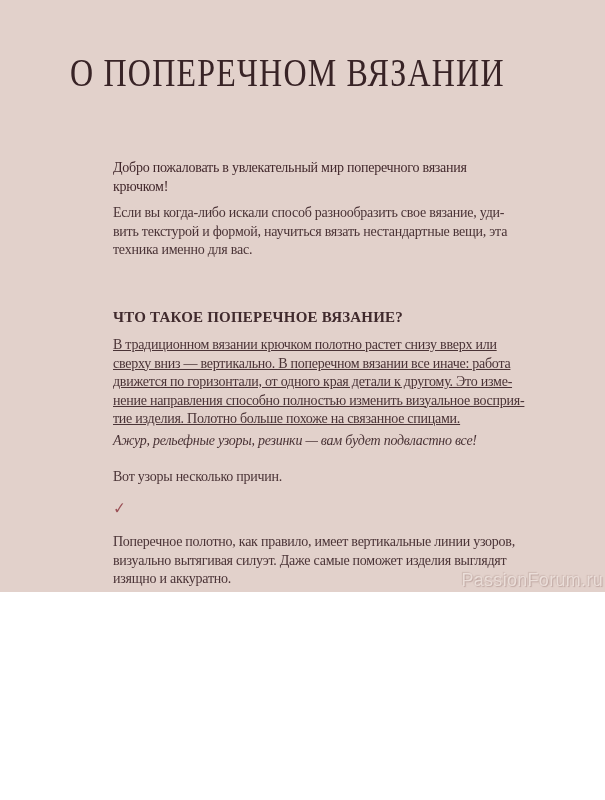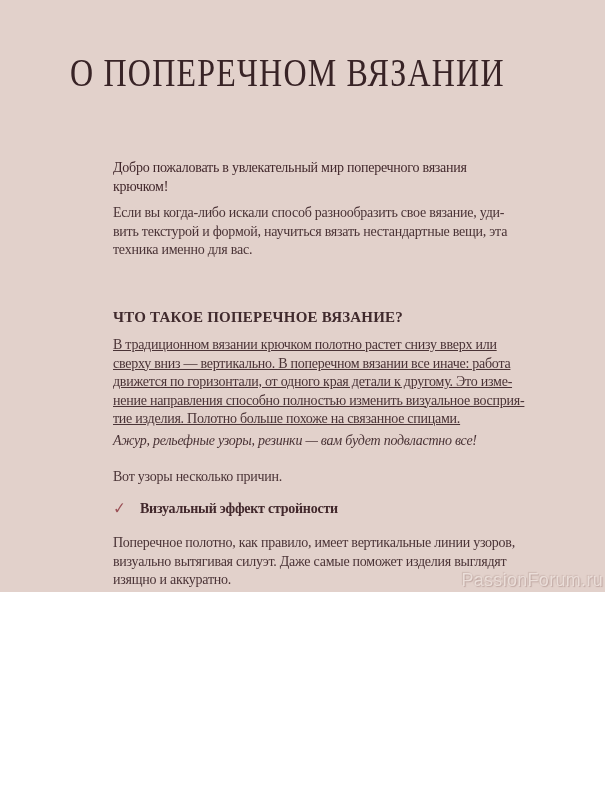--- a/index.html
+++ b/index.html
@@ -130,21 +130,20 @@
 нение направления способно полностью изменить визуальное восприя-
 тие изделия. Полотно больше похоже на связанное спицами.</p>
 
     <p class="para para-azhur">Ажур, рельефные узоры, резинки — вам будет подвластно все!</p>
 
 
     <p class="para para-reasons">Вот узоры несколько причин.</p>
 
     <div class="check-item">
       <span class="check-icon">✓</span>
-      <span class="check-label">Визуальный эффект стройности</span>
     </div>
 
     <p class="para">Поперечное полотно, как правило, имеет вертикальные линии узоров,
 визуально вытягивая силуэт. Даже самые поможет изделия выглядят
 изящно и аккуратно.</p>
 
   </div>
 
   <div class="page-number">8</div>
 

